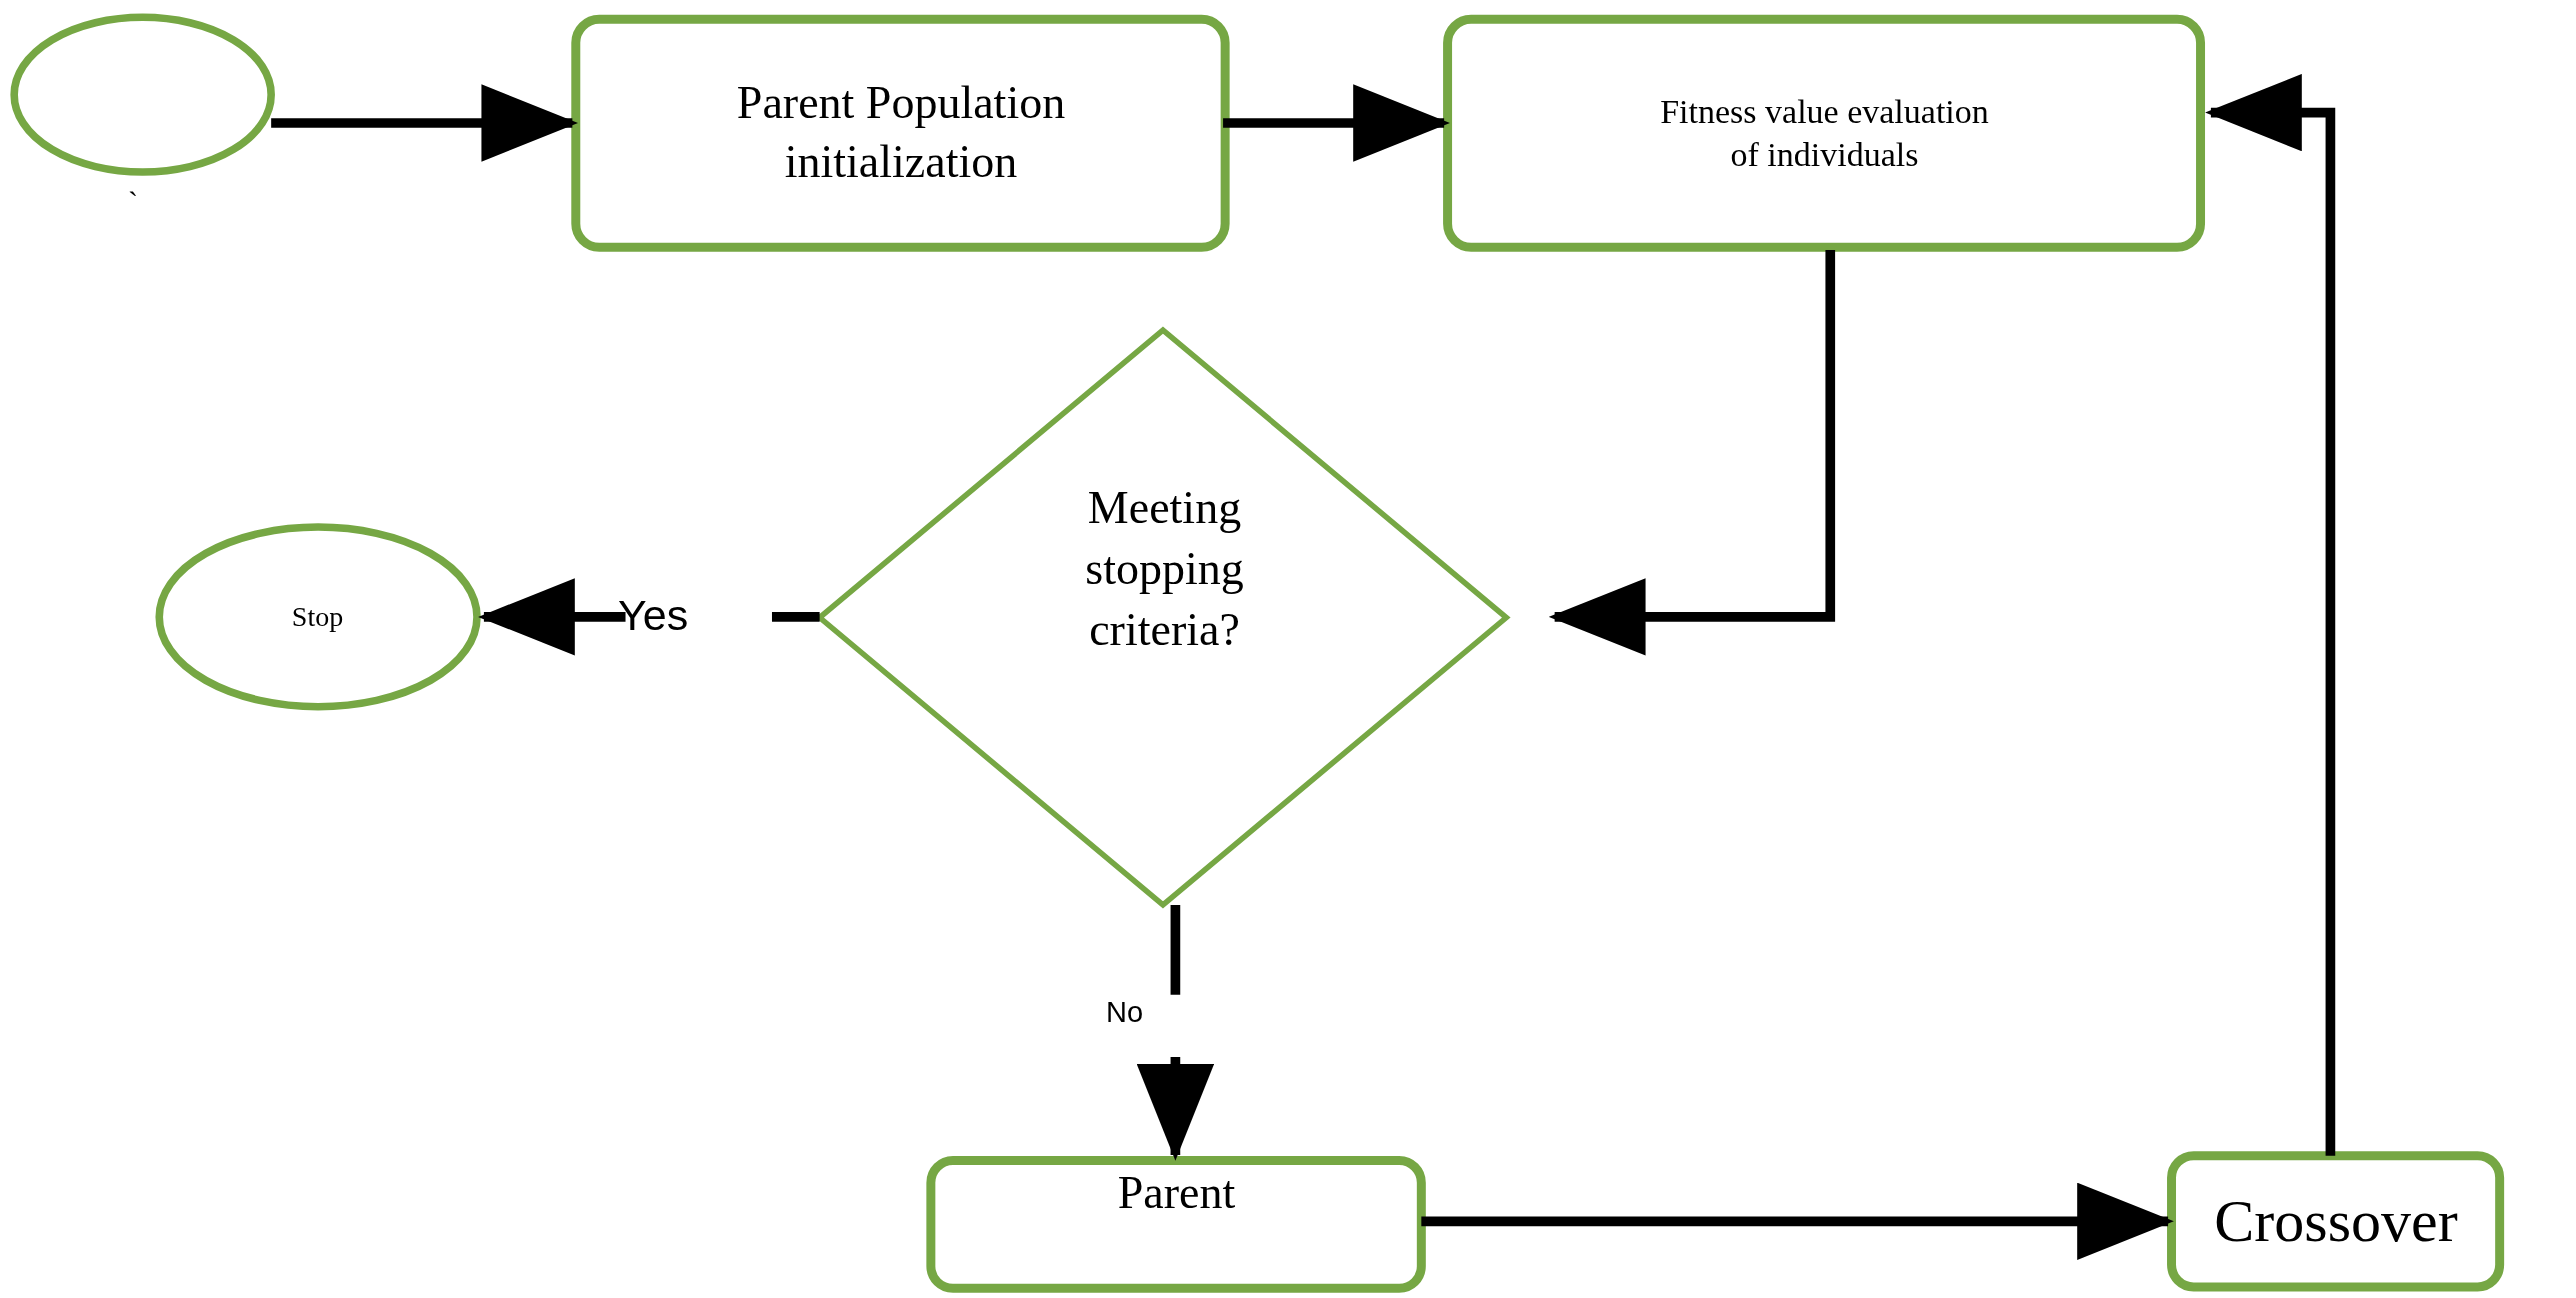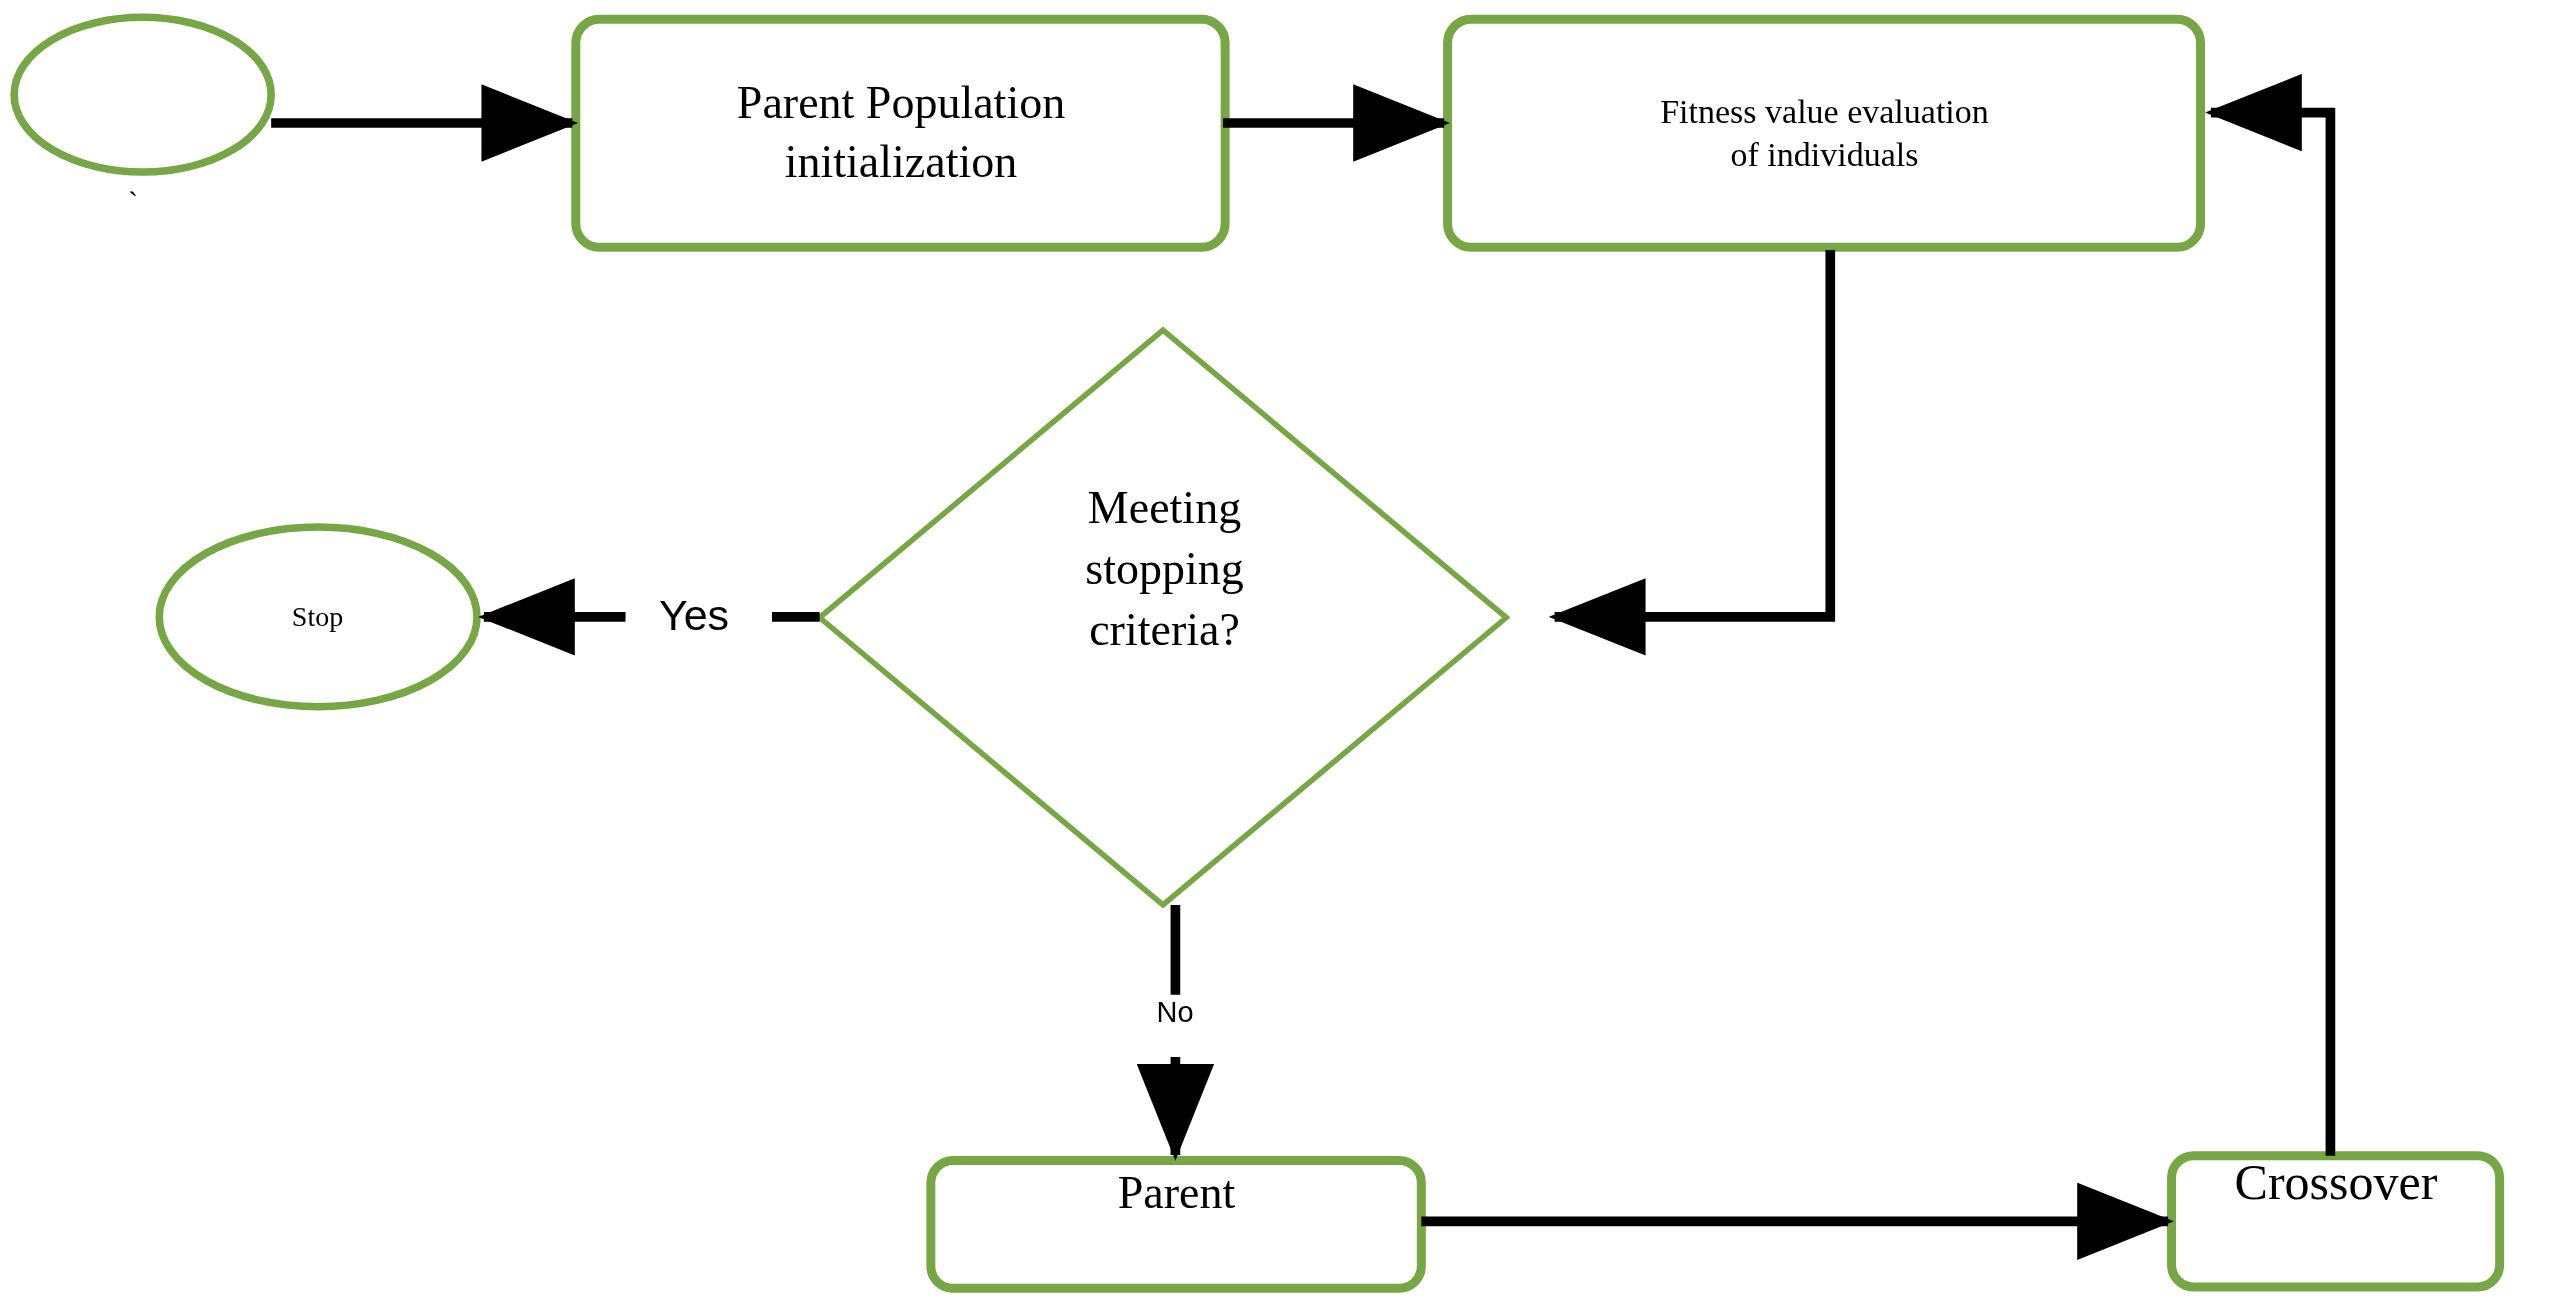--- a/index.html
+++ b/index.html
@@ -34,21 +34,20 @@
     color: #000000;
     font-family: "Liberation Serif", "DejaVu Serif", serif;
     white-space: pre-line;
     line-height: 1.28;
     pointer-events: none;
   }
   .edge-label {
     position: absolute;
     color: #000000;
     font-family: "Liberation Sans", "DejaVu Sans", sans-serif;
-    text-align: center;
     pointer-events: none;
   }
   .tiny-mark {
     position: absolute;
     color: #000000;
     font-family: "Liberation Serif", "DejaVu Serif", serif;
     font-size: 30px;
     line-height: 1;
   }
 </style>
@@ -111,21 +110,21 @@
 of individuals</div>
 
   <div class="node-label" style="left:162px; top:527px; width:311px; height:180px; font-size:28px;">Stop</div>
 
   <div class="node-label" style="left:992px; top:477px; width:345px; height:283px; font-size:46px; align-items:flex-start; line-height:1.33;">Meeting
 stopping
 criteria?</div>
 
   <div class="node-label" style="left:938px; top:1129px; width:477px; height:128px; font-size:46px;">Parent</div>
 
-  <div class="node-label" style="left:2179px; top:1116px; width:314px; height:131px; font-size:50px;">Crossover</div>
+  <div class="node-label" style="left:2179px; top:1156px; width:314px; height:131px; font-size:60px;">Crossover</div>
 
   <div class="edge-label" style="left:618px; top:591px; width:152px; font-size:43px;">Yes</div>
 
   <div class="edge-label" style="left:1106px; top:996px; width:138px; font-size:29px;">No</div>
 
   <div class="tiny-mark" style="left:128px; top:187px;">`</div>
 
 </div>
 
 

